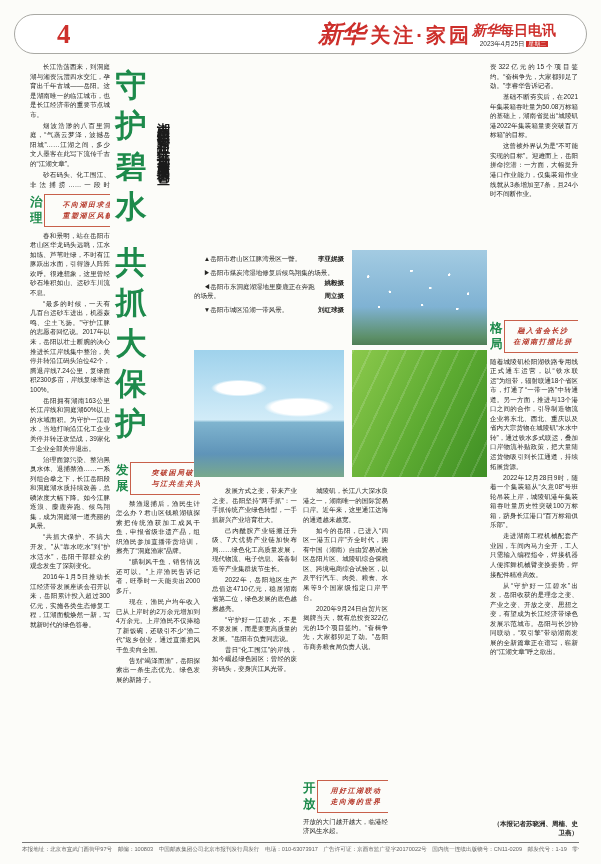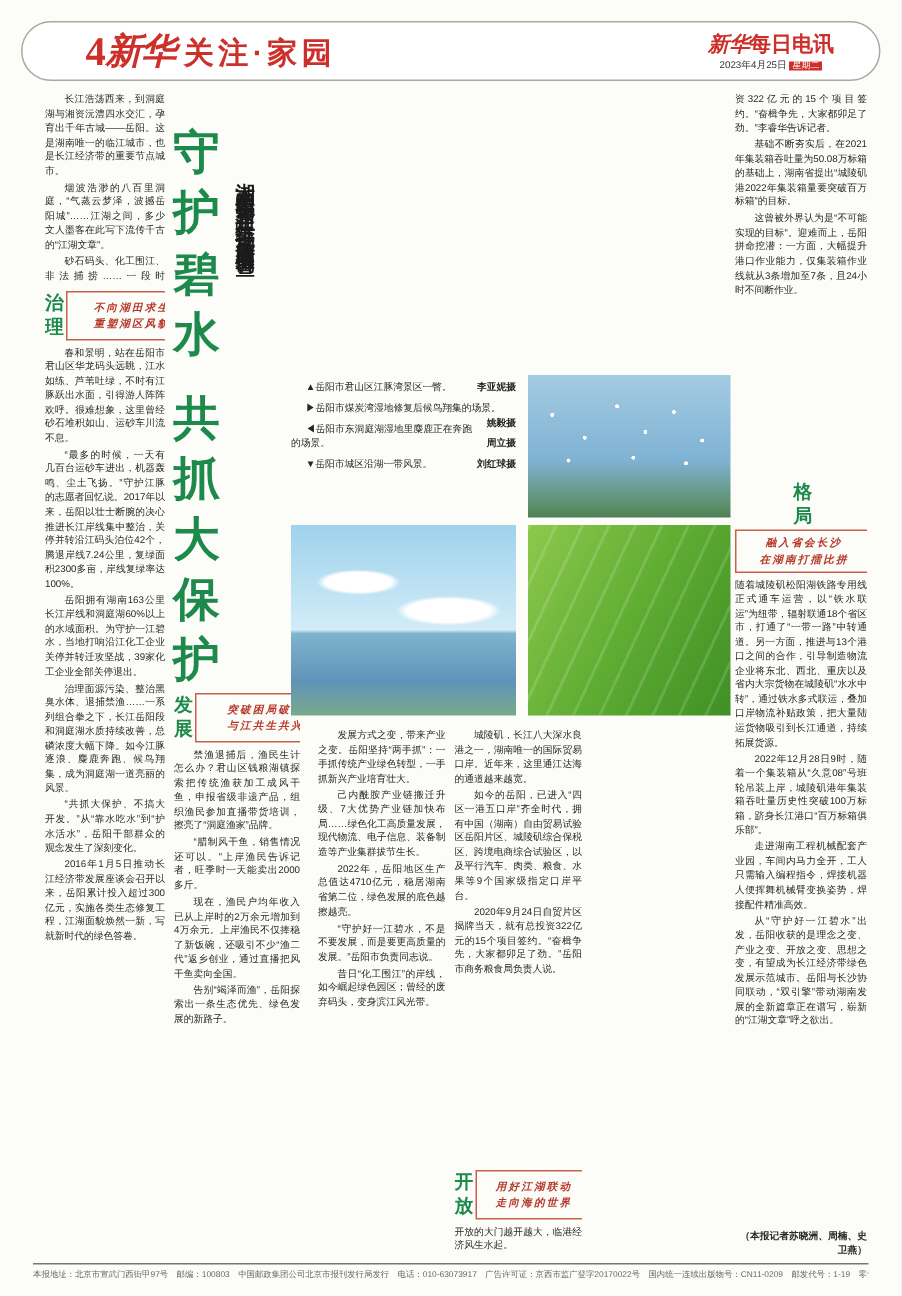--- a/index.html
+++ b/index.html
@@ -2,36 +2,36 @@
 <html><head>
 <meta charset="utf-8">
 <style>
   html,body{margin:0;padding:0;background:#e8e8e4;}
   #page{position:relative;width:601px;height:864px;background:#fcfcf9;margin:0 auto;
         font-family:"Liberation Sans",sans-serif;overflow:hidden;}
   
   .hdr{position:absolute;left:14px;top:14px;width:571px;height:38px;border:1.5px solid #a9a9a4;
        border-radius:20px;display:flex;align-items:center;background:#fff;}
   .pageno{color:#cd2f2b;font:bold 27px "Liberation Serif",serif;margin-left:42px;}
-  .hdr-center{flex:1;text-align:left;color:#cd2f2b;white-space:nowrap;}
+  .hdr-center{flex:1;text-align:right;color:#cd2f2b;white-space:nowrap;}
   .script{font-family:"Liberation Serif",serif;font-style:italic;font-weight:bold;color:#cd2f2b;}
   .hdr-center .script{font-size:24px;letter-spacing:-1px;margin-right:6px;}
   .hdr-center .sect{font-size:20px;font-weight:bold;letter-spacing:3px;}
   .hdr-right{margin-right:30px;text-align:center;line-height:1.25;}
   .hdr-right .script{font-size:14px;}
   .hdr-right .paper{font-size:14px;font-weight:bold;color:#cd2f2b;}
   .hdr-right .date{font-size:6.5px;color:#333;}
   .hdr-right .wk{background:#cd2f2b;color:#fff;padding:0 2px;font-size:6px;}
   
   .col{position:absolute;overflow:hidden;}
   .para{font-size:6.5px;line-height:1.47;text-align:justify;text-indent:2em;
         margin:0 0 1.5px;color:#262624;word-break:break-all;}
   .noindent-first .para:first-child{text-indent:0;}
   
-  .htitle{position:absolute;left:112px;top:82px;width:38px;display:flex;flex-direction:column;gap:16px;}
+  .htitle{position:absolute;left:112px;top:66px;width:38px;display:flex;flex-direction:column;gap:16px;}
   .hgroup{width:38px;font:bold 31px "Liberation Serif",serif;color:#1d8a4b;line-height:1.3;
           word-break:break-all;text-align:center;letter-spacing:0;}
   .hsub{position:absolute;left:154px;top:112px;height:360px;writing-mode:vertical-rl;
         font-size:13px;font-weight:bold;color:#1b1b1b;letter-spacing:2.5px;}
   
   .secblock{display:flex;align-items:stretch;gap:0;margin:4px 0;}
   .marker{width:14px;font-size:12.5px;font-weight:bold;color:#1d8a4b;line-height:1.3;
           word-break:break-all;align-self:center;}
   .slogan{flex:1;border:1px solid #c8604b;padding:3px 2px;display:flex;flex-direction:column;
           justify-content:center;gap:1px;}
@@ -181,21 +181,21 @@
         <p class="para">开放的大门越开越大，临港经济风生水起。</p>
       </div>
   </div>
 
   <div class="col noindent-first" style="left:490px;top:62px;width:88px;height:776px;display:flex;flex-direction:column;">
     <div class="noindent-first" style="height:254px;overflow:hidden;">
         <p class="para">资322亿元的15个项目签约。“奋楫争先，大家都卯足了劲。”李睿华告诉记者。</p>
         <p class="para">基础不断夯实后，在2021年集装箱吞吐量为50.08万标箱的基础上，湖南省提出“城陵矶港2022年集装箱量要突破百万标箱”的目标。</p>
         <p class="para">这曾被外界认为是“不可能实现的目标”。迎难而上，岳阳拼命挖潜：一方面，大幅提升港口作业能力，仅集装箱作业线就从3条增加至7条，且24小时不间断作业。</p>
       </div>
-    <div class="secblock" style="width:92px;flex-direction:column;">
+    <div class="secblock" style="width:92px;">
       <div class="marker">格局</div>
       <div class="slogan">
         <div>融入省会长沙</div>
         <div>在湖南打擂比拼</div>
       </div>
     </div>
     <div style="flex:1;overflow:hidden;">
         <p class="para">随着城陵矶松阳湖铁路专用线正式通车运营，以“铁水联运”为纽带，辐射联通18个省区市，打通了“一带一路”中转通道。另一方面，推进与13个港口之间的合作，引导制造物流企业将东北、西北、重庆以及省内大宗货物在城陵矶“水水中转”，通过铁水多式联运，叠加口岸物流补贴政策，把大量陆运货物吸引到长江通道，持续拓展货源。</p>
         <p class="para">2022年12月28日9时，随着一个集装箱从“久意08”号班轮吊装上岸，城陵矶港年集装箱吞吐量历史性突破100万标箱，跻身长江港口“百万标箱俱乐部”。</p>
         <p class="para">走进湖南工程机械配套产业园，车间内马力全开，工人只需输入编程指令，焊接机器人便挥舞机械臂变换姿势，焊接配件精准高效。</p>

